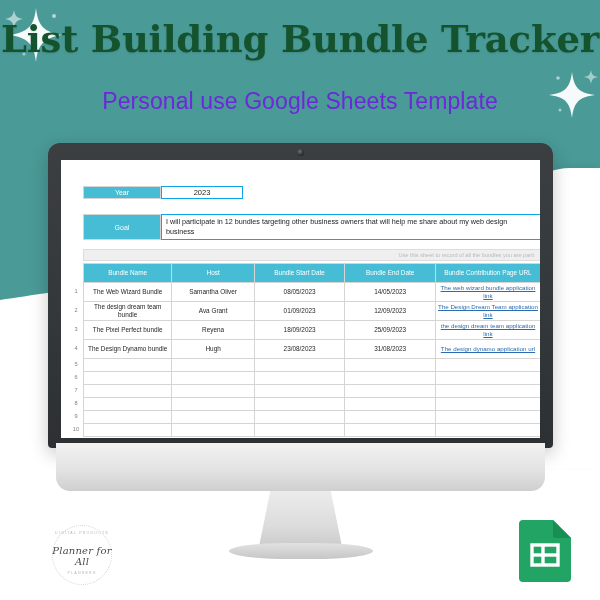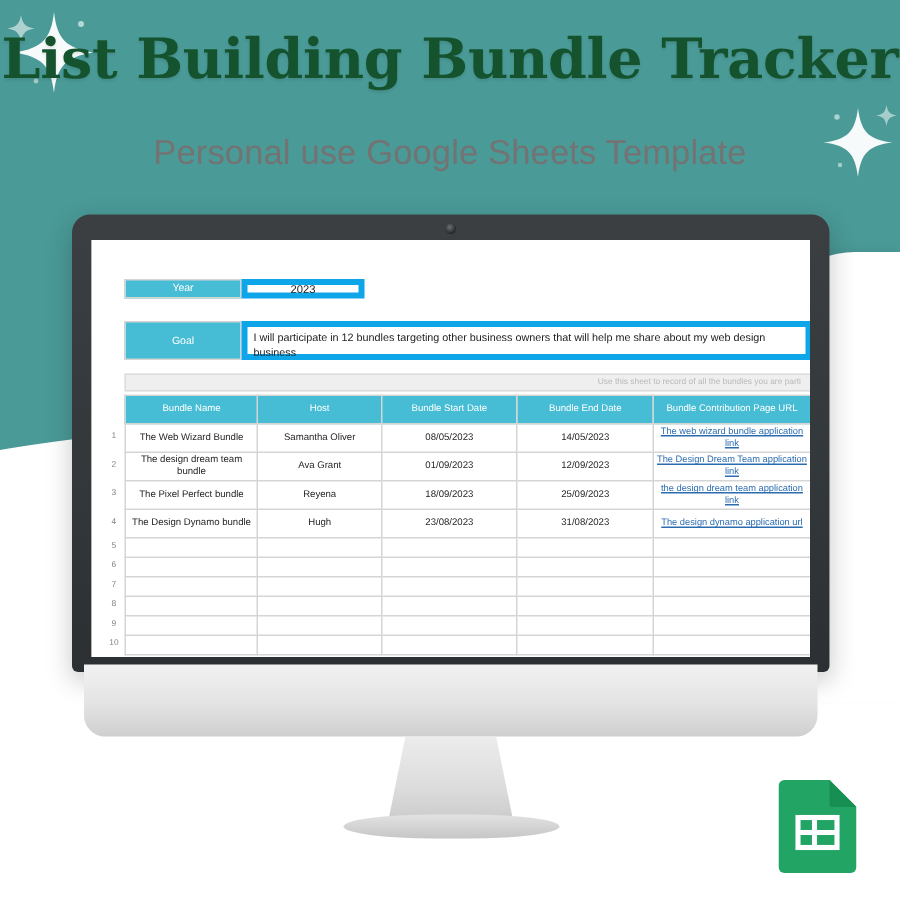--- a/index.html
+++ b/index.html
@@ -50,21 +50,21 @@
   }
   .subhead {
     position: absolute;
     left: 0;
     top: 88px;
     width: 600px;
     text-align: center;
     font-family: "Liberation Sans", sans-serif;
     font-weight: 400;
     font-size: 23px;
-    color: #737373;
+    color: #6d28d9;
     letter-spacing: 0.1px;
   }
 
   
   .monitor {
     position: absolute;
     left: 48px;
     top: 143px;
     width: 505px;
     height: 320px;
@@ -150,21 +150,21 @@
     color: #ffffff;
     font-size: 7px;
     display: flex;
     align-items: center;
     justify-content: center;
     border: 1px solid #d4d4d4;
     box-sizing: border-box;
   }
   .val-cell {
     background: #ffffff;
-    border: 4px solid #0ea5e9;
+    border: 1px solid #0ea5e9;
     box-sizing: border-box;
     display: flex;
     align-items: center;
     justify-content: center;
     font-size: 7.5px;
     color: #222;
   }
   .year-lbl { width: 78px; }
   .year-val { width: 82px; }
 
@@ -489,20 +489,26 @@
         </div>
 
       </div>
     </div>
 
     <div class="monitor-chin"></div>
     <div class="neck"></div>
     <div class="foot"></div>
   </div>
 
+  <div class="brand">
+    <div class="brand-ring"></div>
+    <div class="brand-top">DIGITAL PRODUCTS</div>
+    <div class="brand-name">Planner for All</div>
+    <div class="brand-bottom">PLANNERS</div>
+  </div>
 
   <svg class="gsheets" viewBox="0 0 52 62" width="52" height="62">
     <path d="M4,0 H34 L52,18 V58 A4,4 0 0 1 48,62 H4 A4,4 0 0 1 0,58 V4 A4,4 0 0 1 4,0 Z" fill="#21a464"></path>
     <path d="M34,0 L52,18 H36 A2,2 0 0 1 34,16 Z" fill="#188f52"></path>
     <g fill="none" stroke="#ffffff" stroke-width="3.4">
       <rect x="13" y="25" width="26" height="20"></rect>
       <line x1="13" y1="35" x2="39" y2="35"></line>
       <line x1="24" y1="25" x2="24" y2="45"></line>
     </g>
   </svg>

